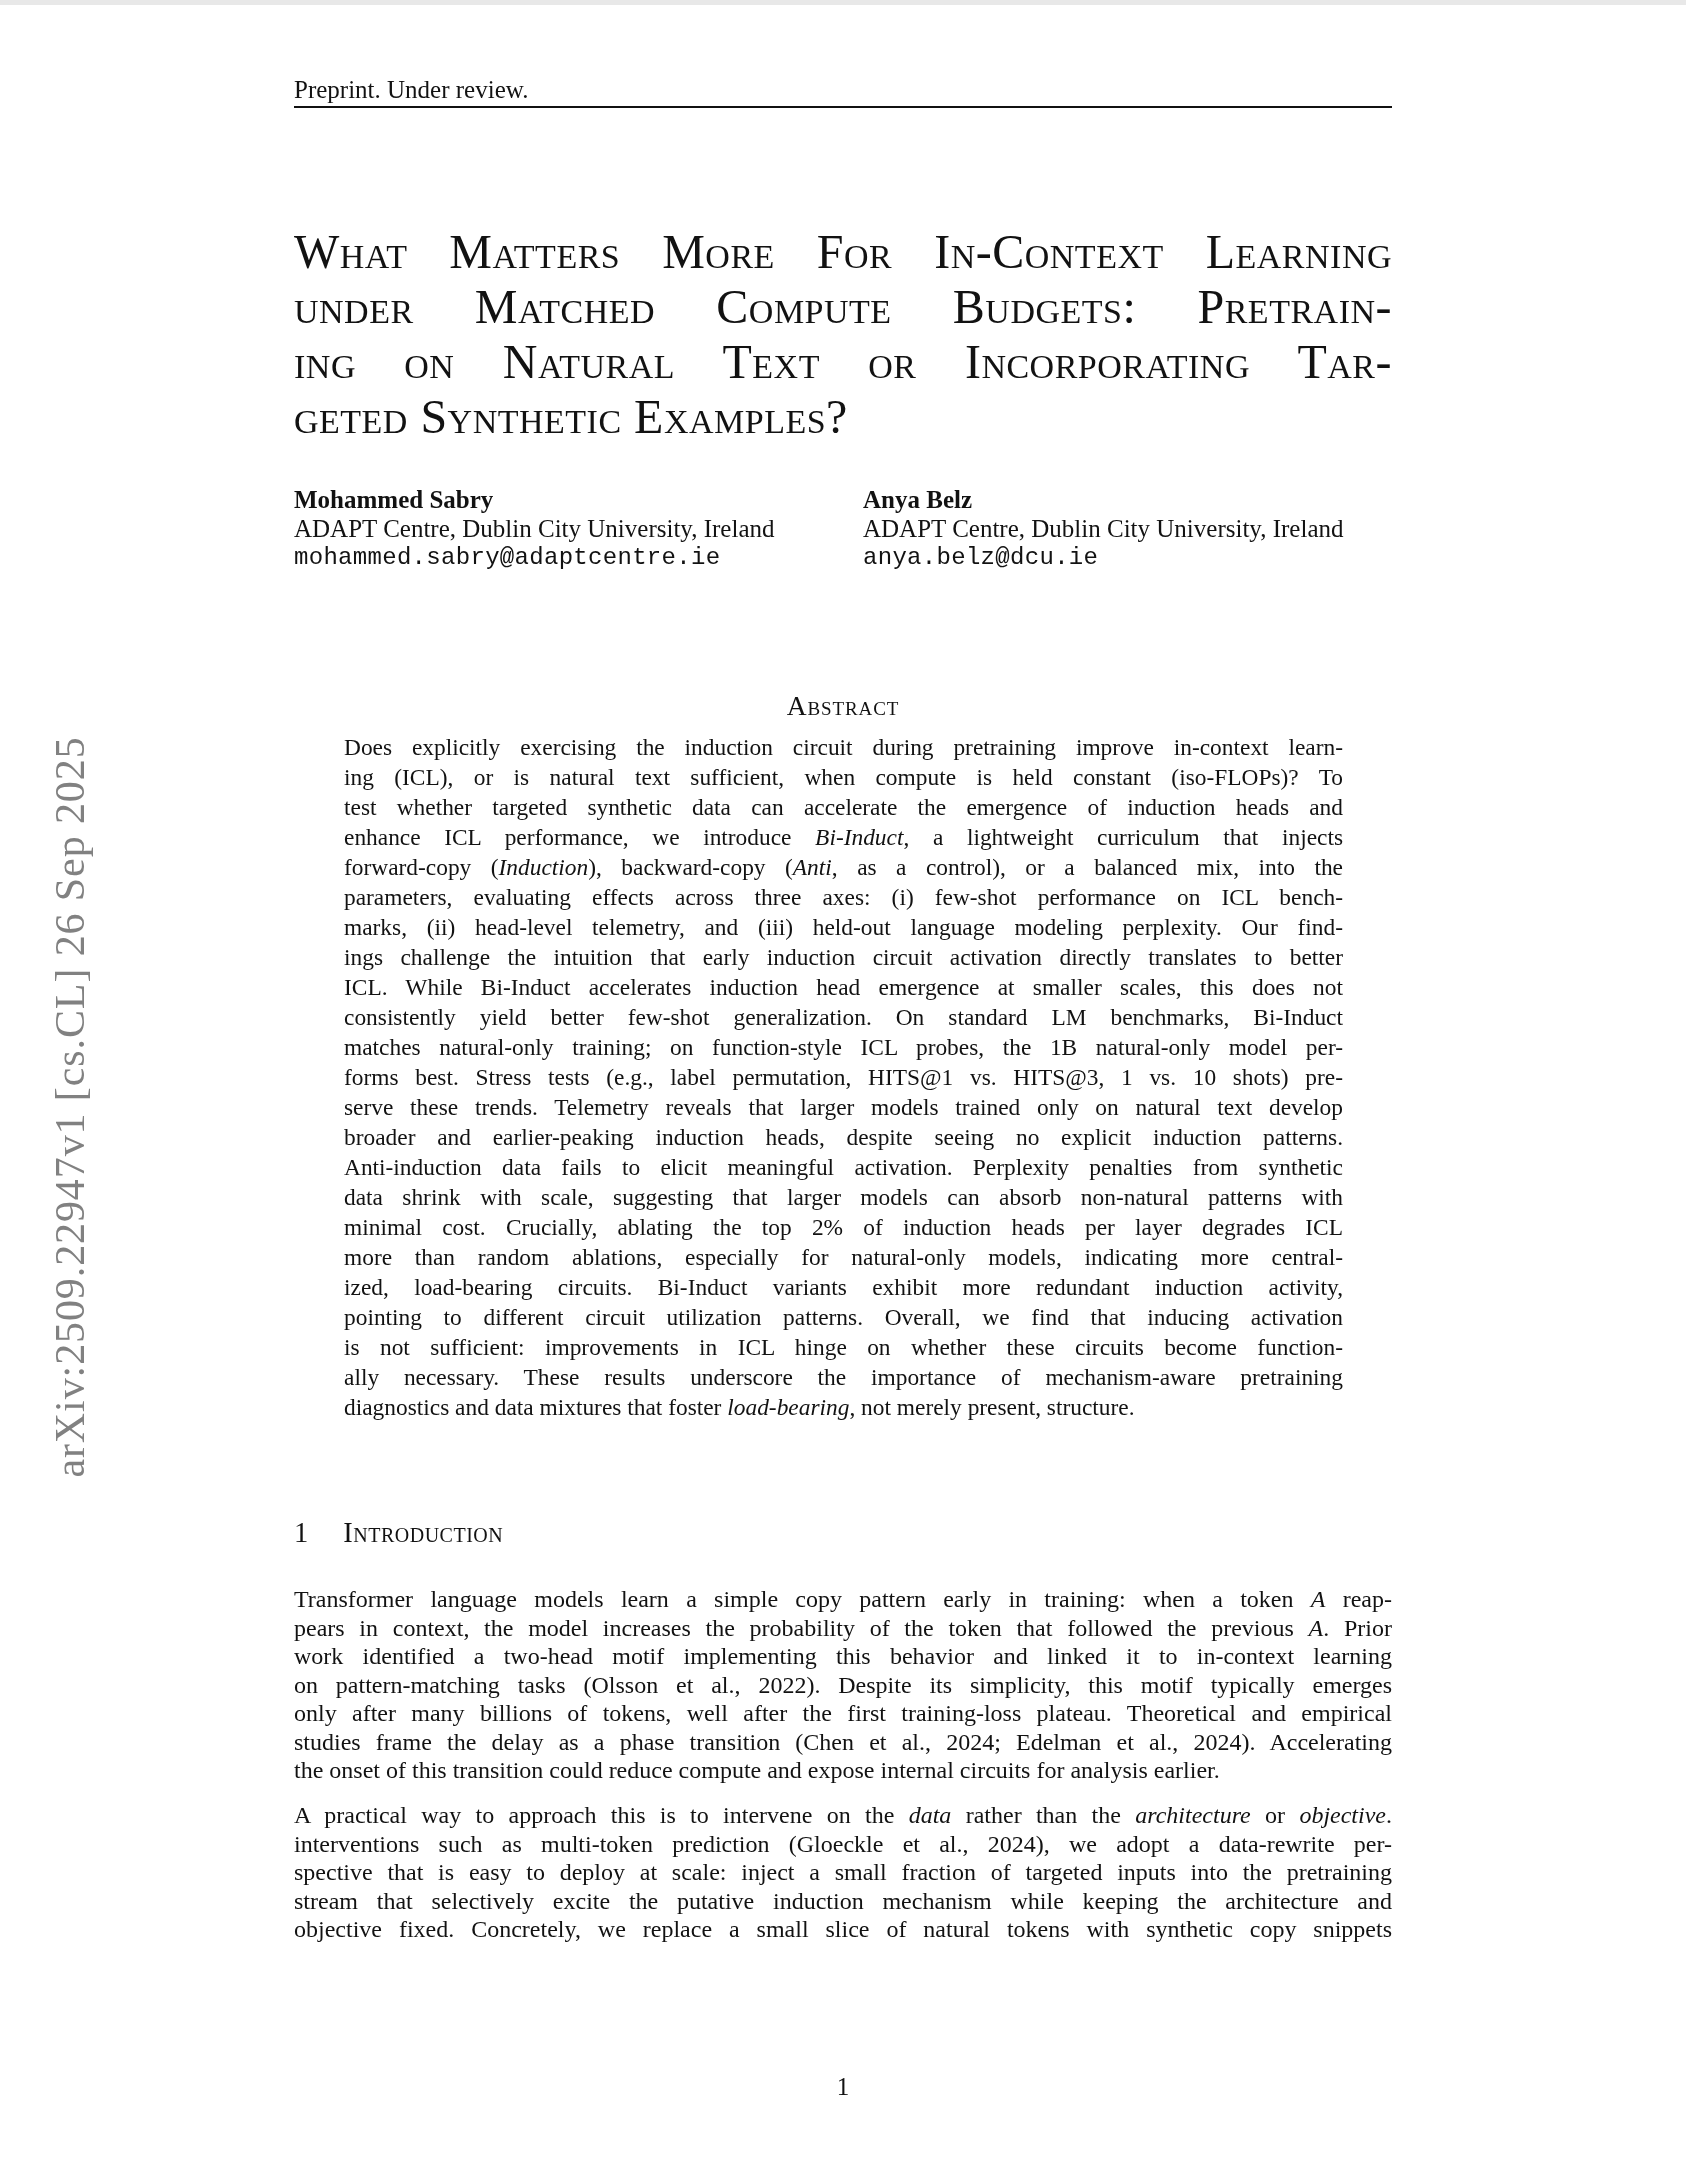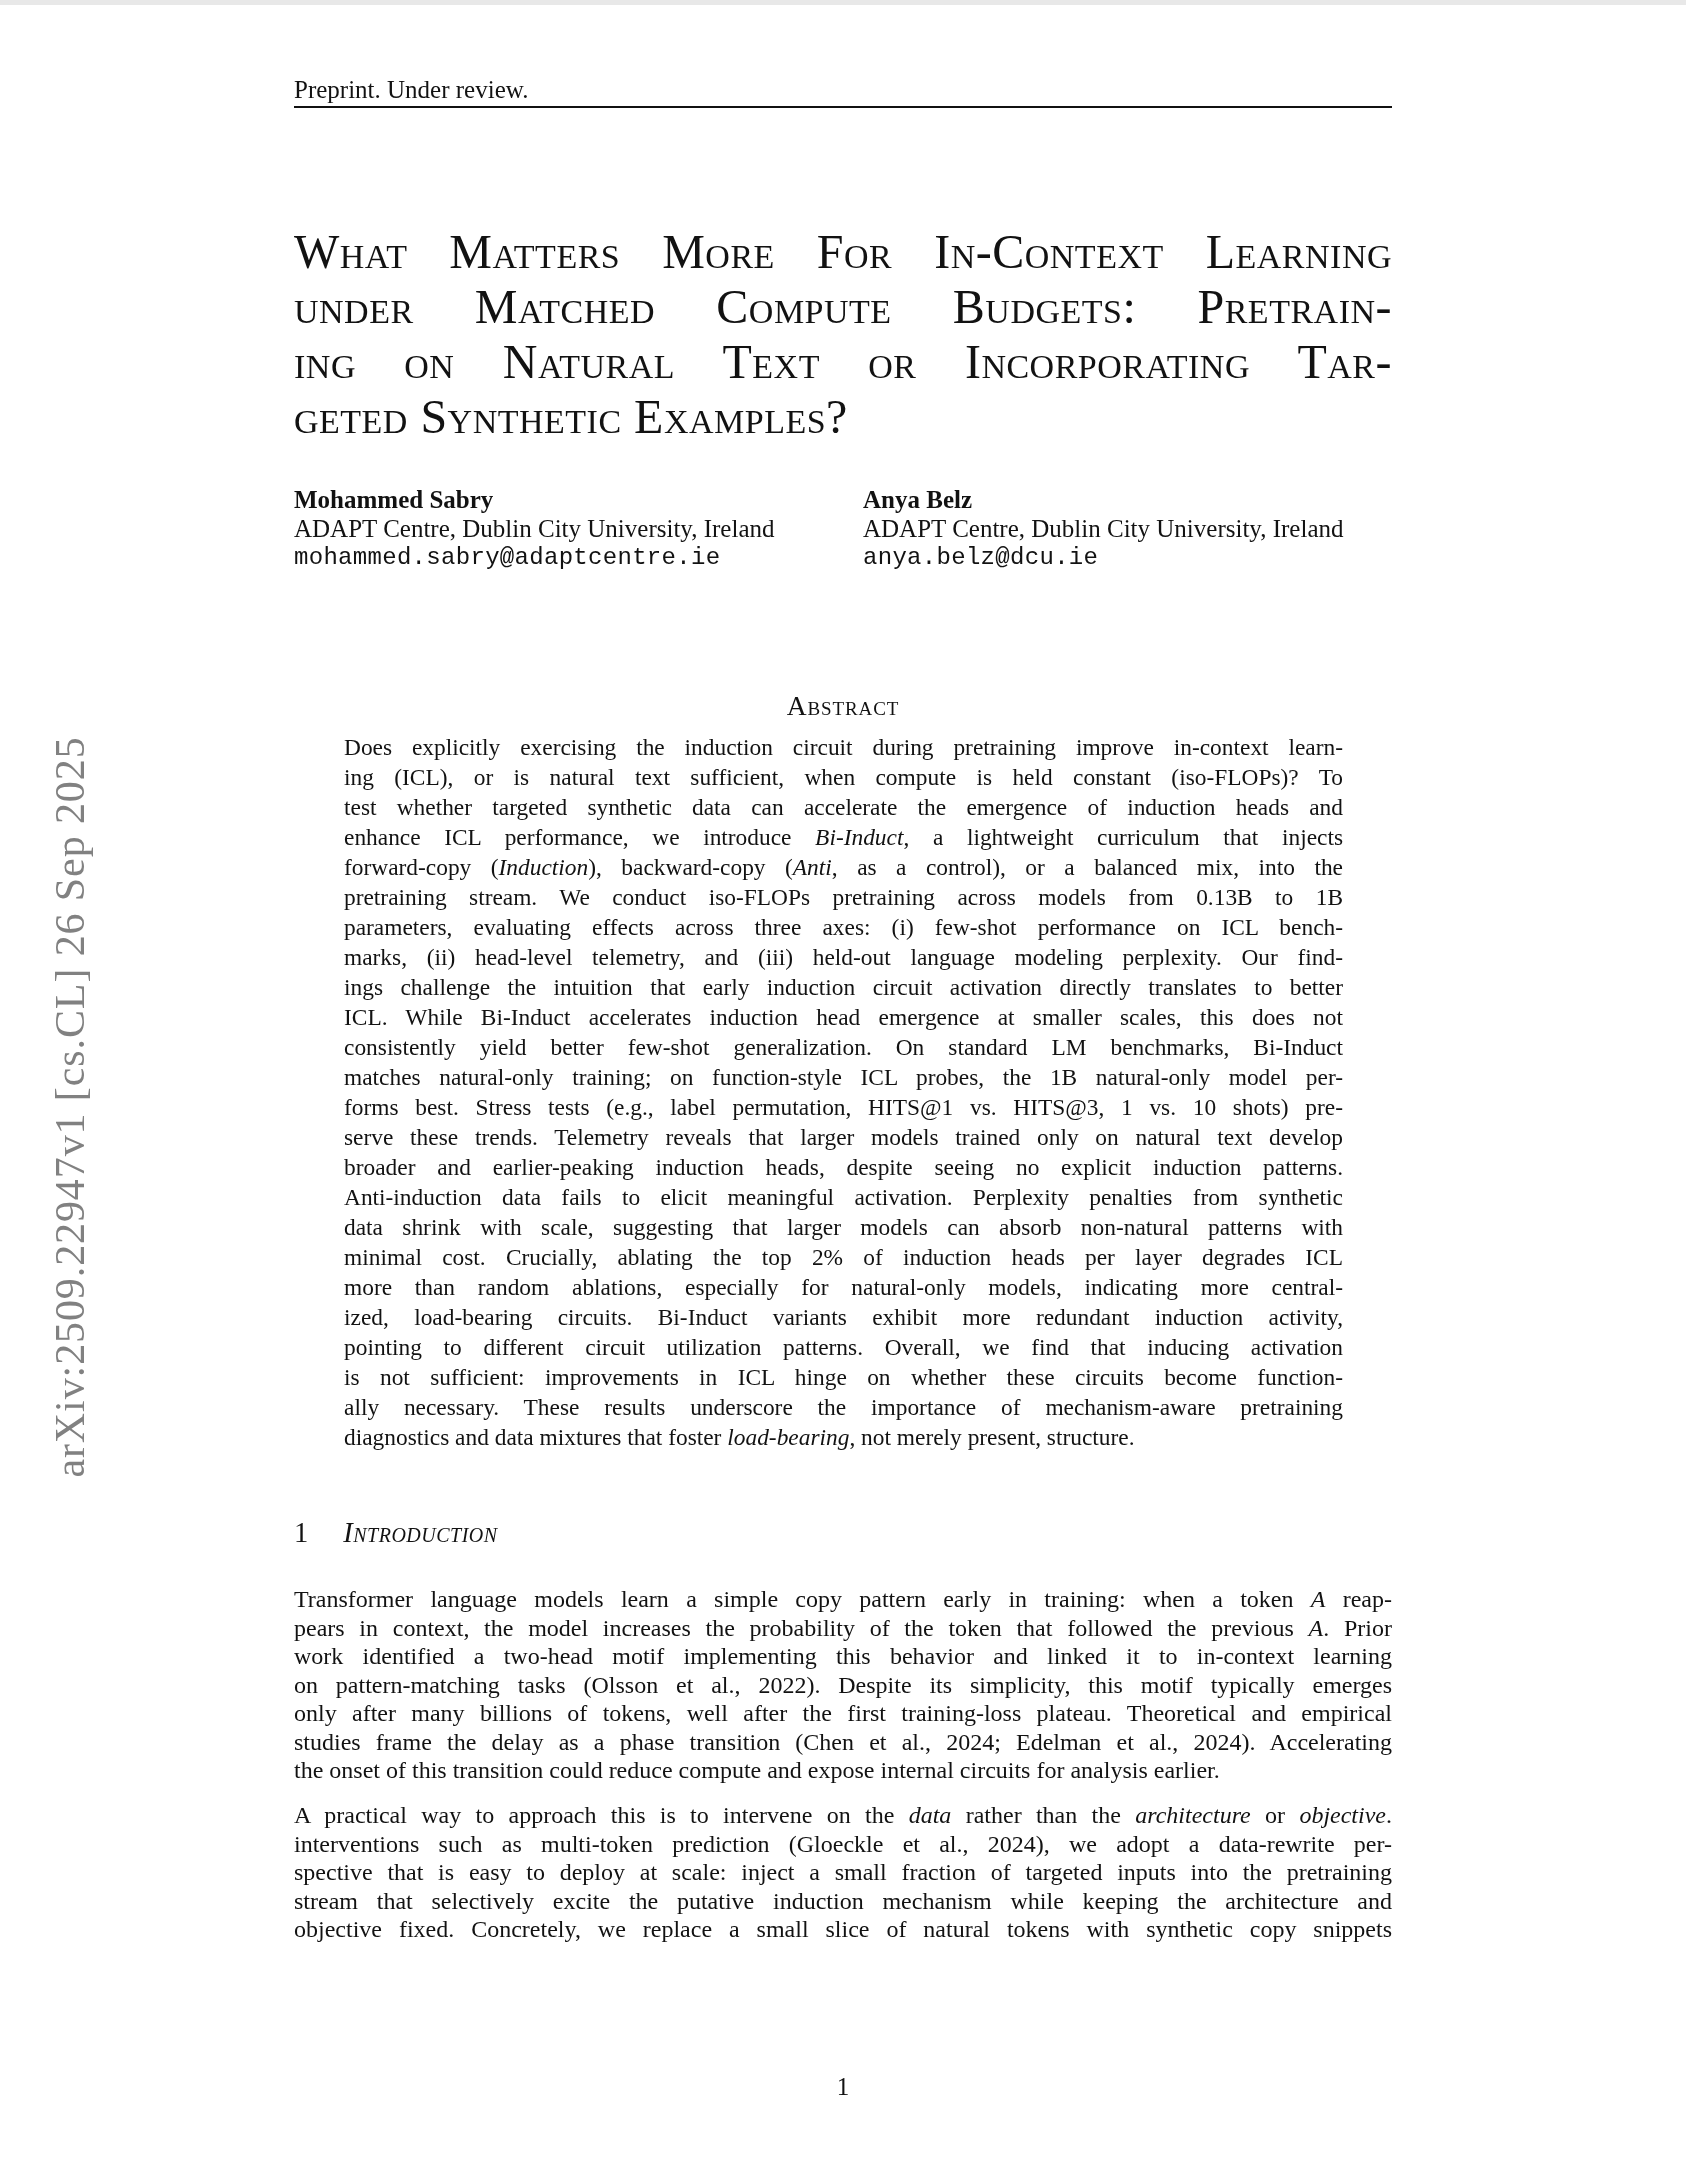--- a/index.html
+++ b/index.html
@@ -25,21 +25,21 @@
   .author-aff  { font-size:25px; line-height:28.5px; }
   .author-email{ font-family:"Liberation Mono", monospace; font-size:24px; line-height:29px; letter-spacing:0.3px; }
 
   .abs-head { top:685px; text-align:center; font-variant:small-caps; font-size:27.5px; letter-spacing:0.9px; }
   .abs-body { top:727px; left:344px; width:999px; }
   .abs-body .ln { font-size:23.4px; line-height:30px; text-align:justify; text-align-last:justify; }
   .abs-body .ln-last { text-align-last:left; }
 
   .sec-head { top:1512px; font-size:28.5px; }
   .sec-num { display:inline-block; margin-right:35px; }
-  .sec-name { font-variant:small-caps; letter-spacing:0.5px;font-style:italic; }
+  .sec-name { font-variant:small-caps; letter-spacing:0.5px; }
 
   .par .ln { font-size:24px; line-height:28.5px; text-align:justify; text-align-last:justify; }
   .par .ln-last { text-align-last:left; }
   .par.flush-last .ln-last { text-align-last:justify; }
   .par1 { top:1580px; }
   .par2 { top:1796px; }
 
   .pagenum { top:2068px; text-align:center; font-size:25px; }
 
   .watermark {
@@ -78,21 +78,20 @@
   </div>
 
   <div class="content abs-head" style="position:absolute;">Abstract</div>
 
   <div class="abs-body" style="position:absolute;">
       <div class="ln">Does explicitly exercising the induction circuit during pretraining improve in-context learn-</div>
       <div class="ln">ing (ICL), or is natural text sufficient, when compute is held constant (iso-FLOPs)? To</div>
       <div class="ln">test whether targeted synthetic data can accelerate the emergence of induction heads and</div>
       <div class="ln">enhance ICL performance, we introduce <i>Bi-Induct</i>, a lightweight curriculum that injects</div>
       <div class="ln">forward-copy (<i>Induction</i>), backward-copy (<i>Anti</i>, as a control), or a balanced mix, into the</div>
-      <div class="ln">pretraining stream. We conduct iso-FLOPs pretraining across models from 0.13B to 1B</div>
       <div class="ln">parameters, evaluating effects across three axes: (i) few-shot performance on ICL bench-</div>
       <div class="ln">marks, (ii) head-level telemetry, and (iii) held-out language modeling perplexity. Our find-</div>
       <div class="ln">ings challenge the intuition that early induction circuit activation directly translates to better</div>
       <div class="ln">ICL. While Bi-Induct accelerates induction head emergence at smaller scales, this does not</div>
       <div class="ln">consistently yield better few-shot generalization. On standard LM benchmarks, Bi-Induct</div>
       <div class="ln">matches natural-only training; on function-style ICL probes, the 1B natural-only model per-</div>
       <div class="ln">forms best. Stress tests (e.g., label permutation, HITS@1 vs. HITS@3, 1 vs. 10 shots) pre-</div>
       <div class="ln">serve these trends. Telemetry reveals that larger models trained only on natural text develop</div>
       <div class="ln">broader and earlier-peaking induction heads, despite seeing no explicit induction patterns.</div>
       <div class="ln">Anti-induction data fails to elicit meaningful activation. Perplexity penalties from synthetic</div>

